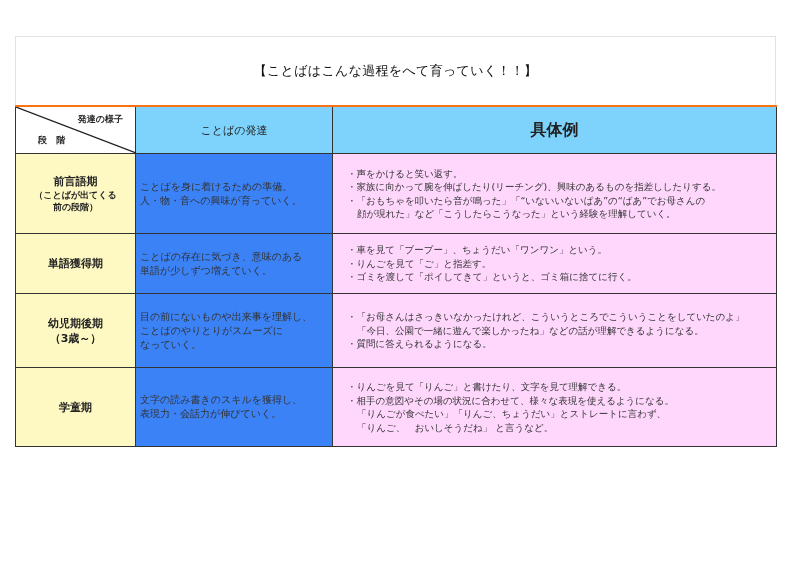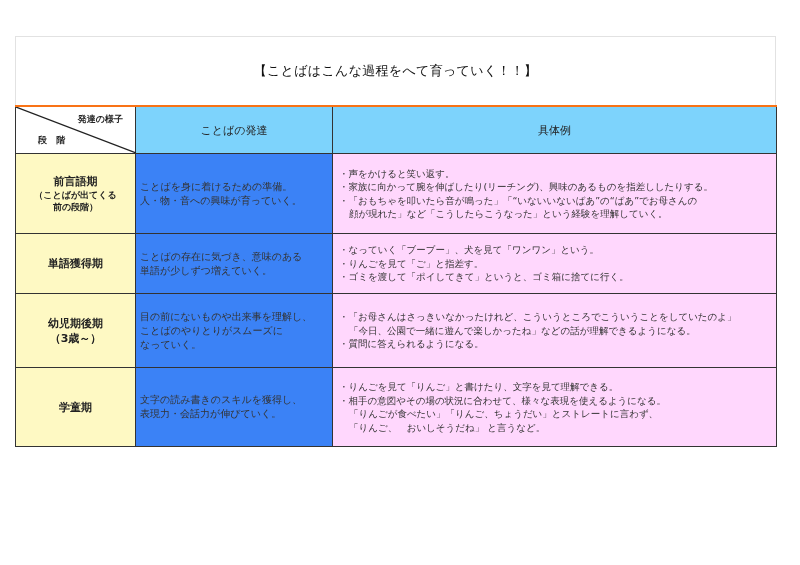--- a/index.html
+++ b/index.html
@@ -15,26 +15,26 @@
   td, th { border: 1px solid #333; padding: 0; vertical-align: middle; }
   table { border-top: 2px solid #f97316; }
   .col1 { width: 120px; }
   .col2 { width: 197px; }
   .col3 { width: 444px; }
   th { background: #7dd3fc; font-weight: normal; font-size: 11px; height: 46px; }
   th.corner { background: #ffffff; position: relative; }
   .corner svg { position: absolute; left: 0; top: 0; }
   .corner-top { position: absolute; right: 12px; top: 6px; font-size: 9px; font-weight: bold; }
   .corner-bottom { position: absolute; left: 22px; bottom: 6px; font-size: 9px; font-weight: bold; letter-spacing: 3px; }
-  th.h3 { font-weight: normal; font-size: 11px; }
+  th.h3 { font-weight: bold; font-size: 16px; }
   td.stage { background: #fef9c3; text-align: center; font-weight: bold; font-size: 11px; line-height: 15px; }
   td.stage .sub { display: block; font-size: 9px; line-height: 12px; }
   td.stage .sub2 { display: block; font-size: 11px; line-height: 15px; }
   td.dev { background: #3b82f6; font-size: 10px; line-height: 14px; padding-left: 4px; color: #333; }
-  td.ex { background: #ffd7fd; font-size: 9.5px; line-height: 13.5px; padding-left: 6px; color: #333; }
+  td.ex { background: #ffd7fd; font-size: 9.5px; line-height: 13.5px; padding-left: 14px; color: #333; }
   .ex-line { white-space: nowrap; }
   .ex-line.indent { padding-left: 10px; }
   tr.r1 td { height: 79px; }
   tr.r2 td { height: 59px; }
   tr.r3 td { height: 59px; }
   tr.r4 td { height: 73px; }
   tr.r5 td { height: 78px; }
 </style>
 </head>
 <body>
@@ -83,21 +83,21 @@
 
     <tr class="r2">
       <td class="stage">
         <span>単語獲得期</span>
       </td>
       <td class="dev">
         <div>ことばの存在に気づき、意味のある</div>
         <div>単語が少しずつ増えていく。</div>
       </td>
       <td class="ex">
-        <div class="ex-line">・なっていく「ブーブー」、犬を見て「ワンワン」という。</div>
+        <div class="ex-line">・車を見て「ブーブー」、ちょうだい「ワンワン」という。</div>
         <div class="ex-line">・りんごを見て「ご」と指差す。</div>
         <div class="ex-line">・ゴミを渡して「ポイしてきて」というと、ゴミ箱に捨てに行く。</div>
       </td>
     </tr>
 
 
     <tr class="r4">
       <td class="stage">
         <span>幼児期後期</span>
         <span class="sub2">（3歳～）</span>

